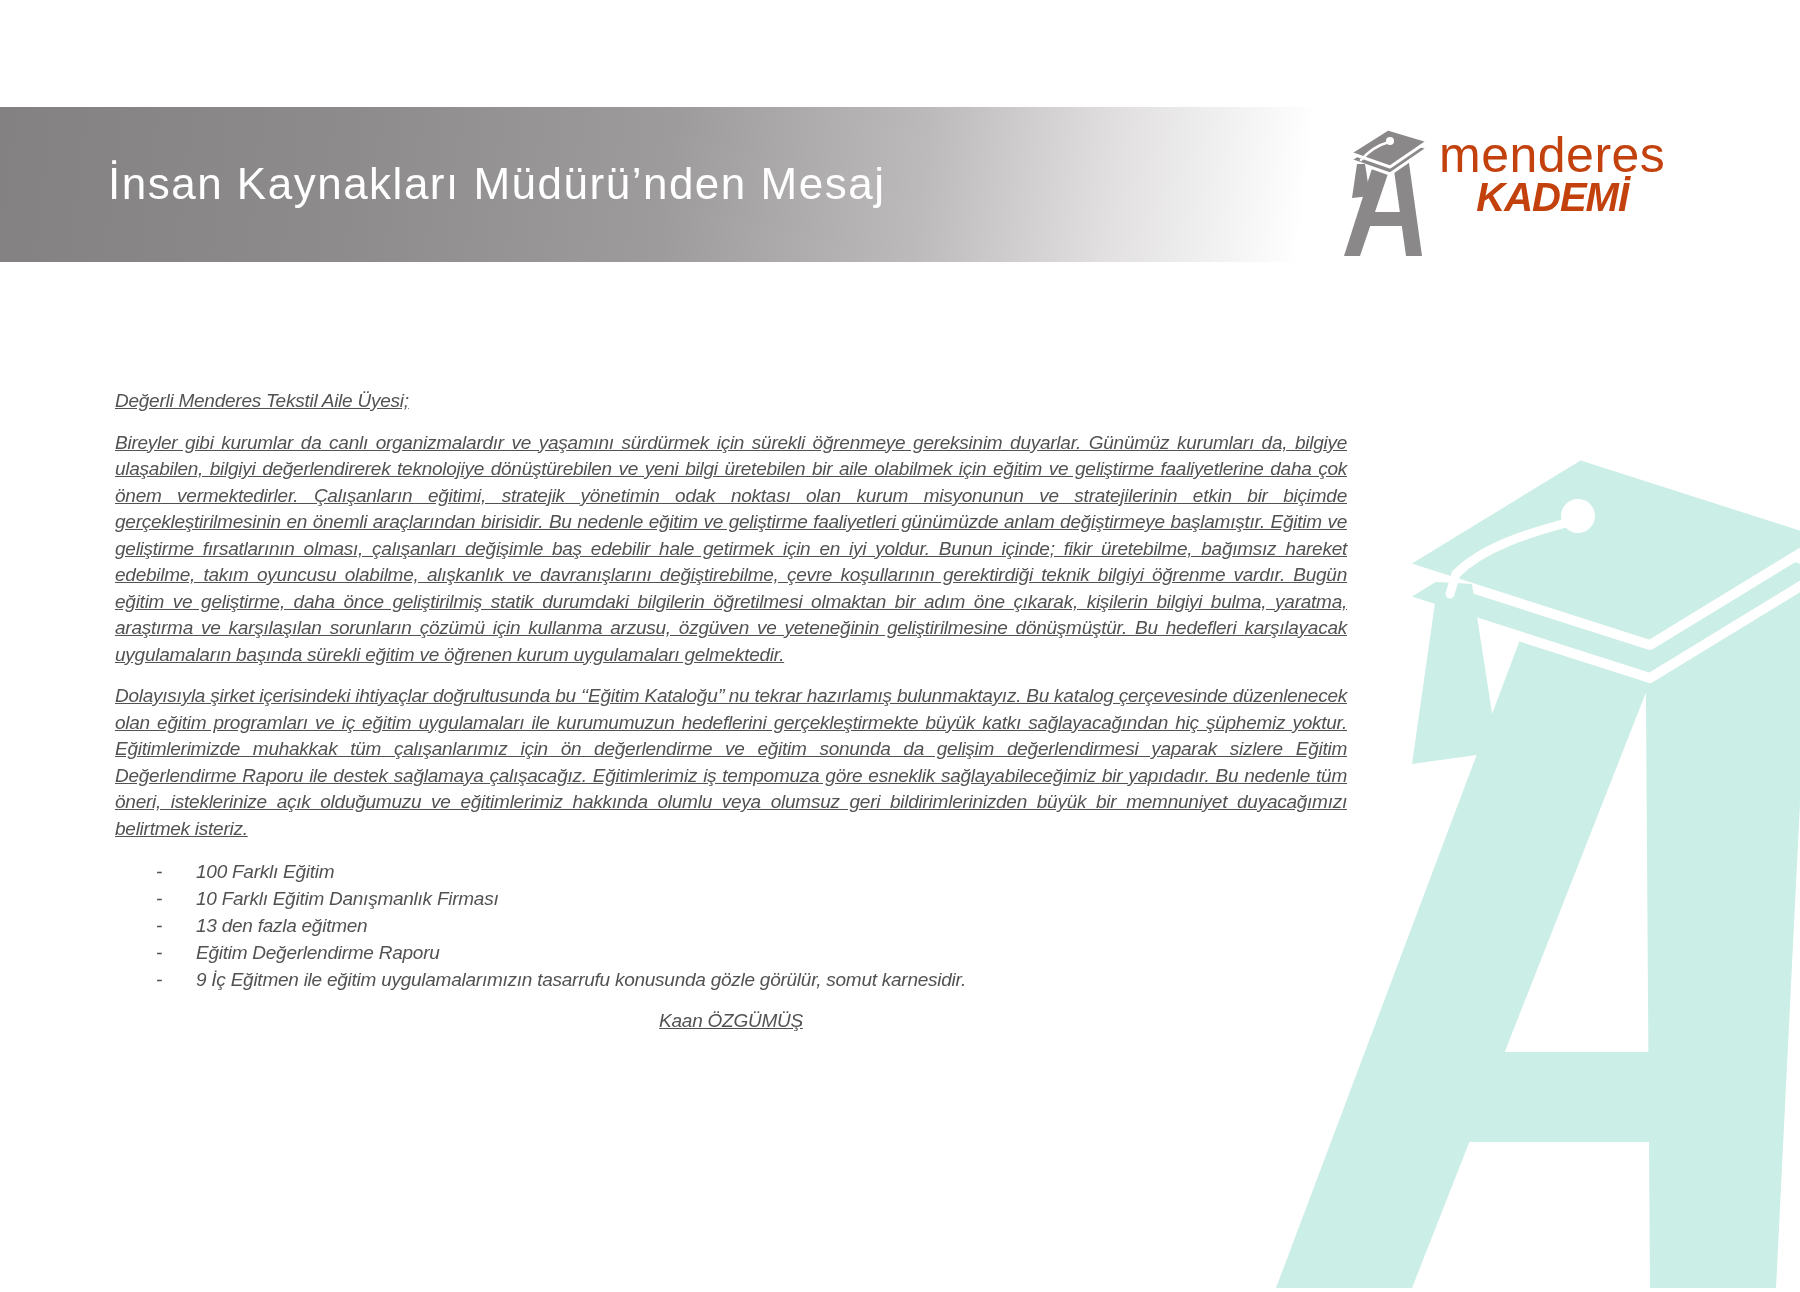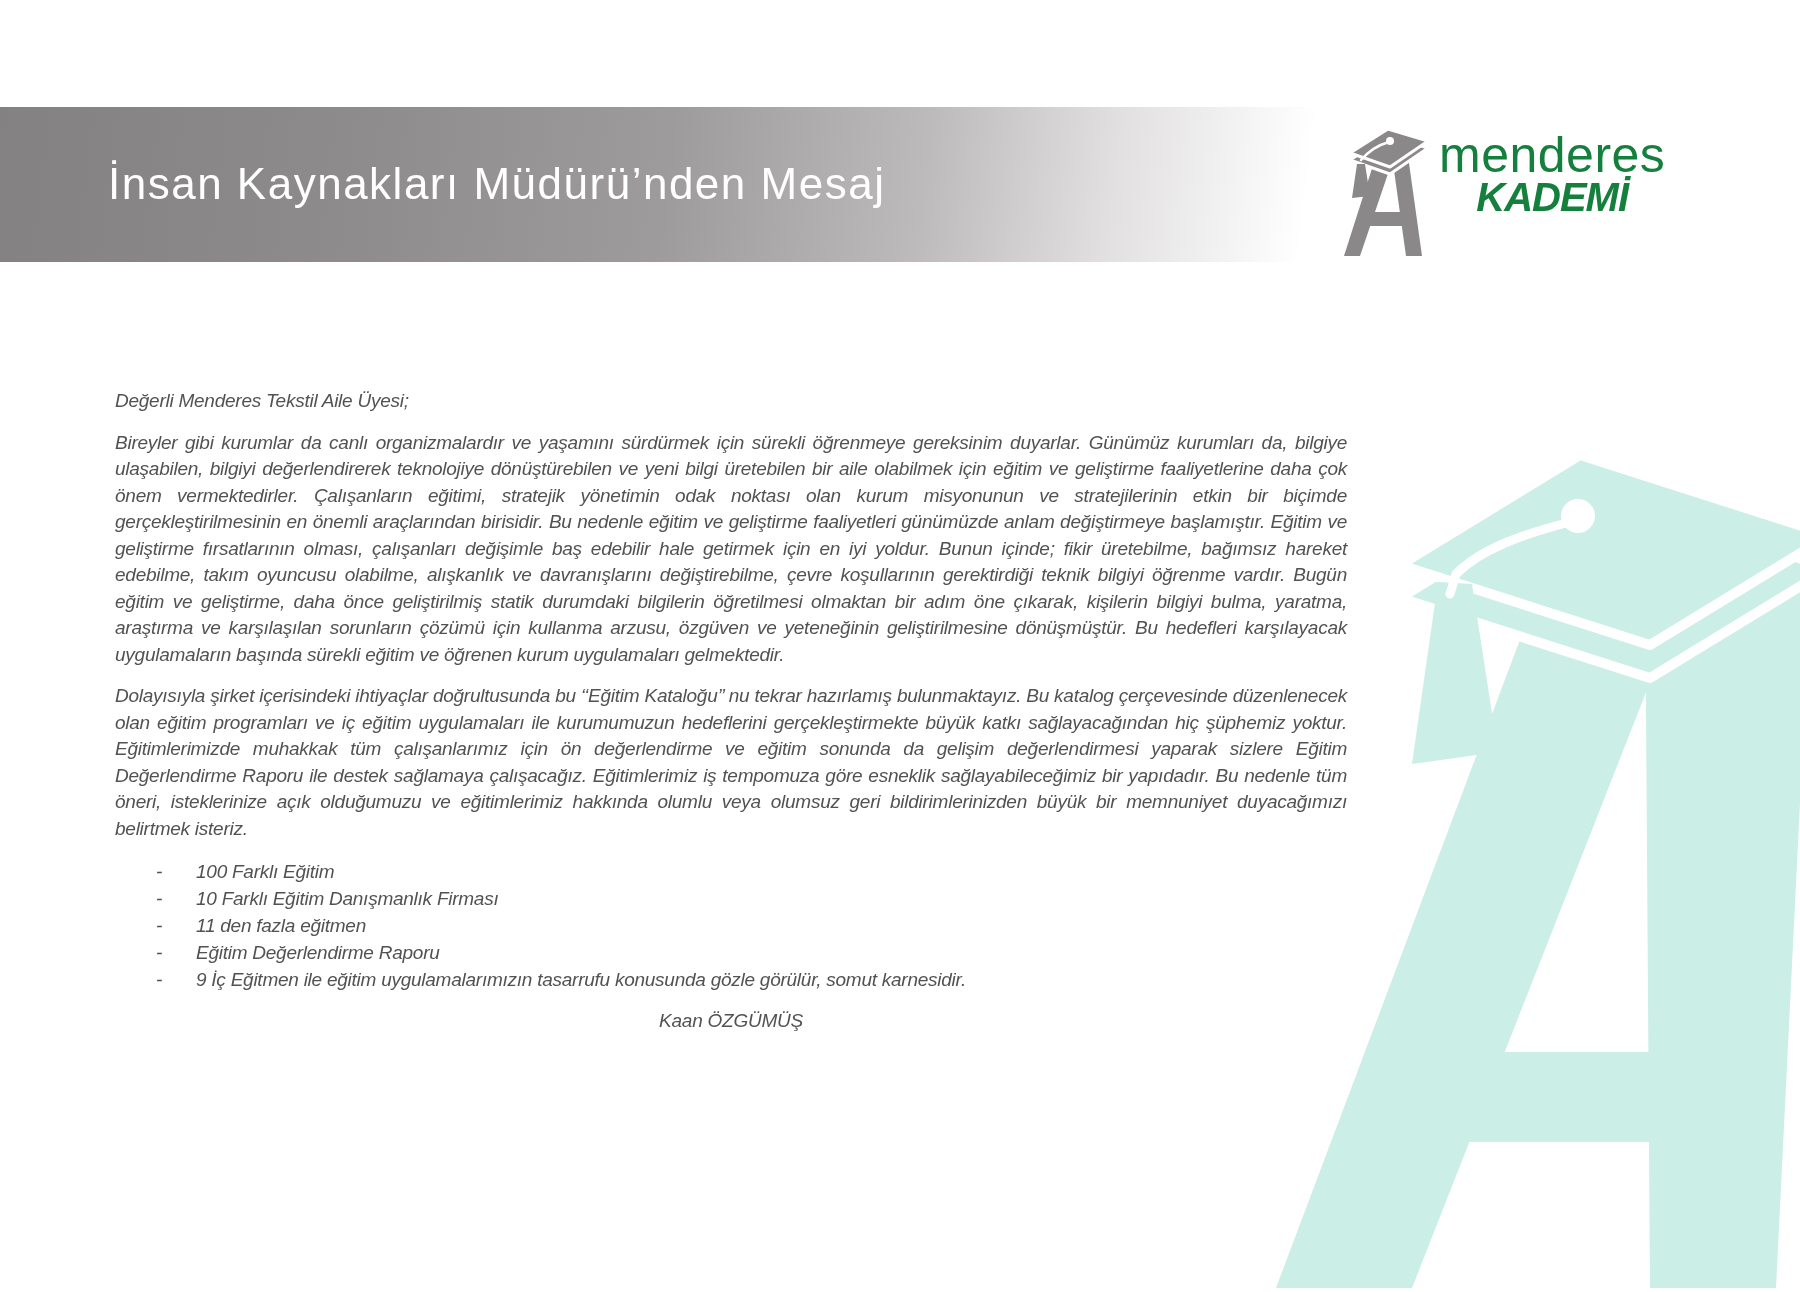--- a/index.html
+++ b/index.html
@@ -30,37 +30,37 @@
     font-size:44px; font-weight:400; letter-spacing:1.5px;
     color:#ffffff; white-space:nowrap;
   }
 
   
   .logo {
     position:absolute; left:1344px; top:112px; z-index:2;
     display:flex; align-items:flex-start;
   }
   .logo-mark { width:92px; height:140px; flex:none; margin-top:4px; }
-  .logo-text { margin-left:3px; color:#15803d; }
+  .logo-text { margin-left:3px; color:#c2410c; }
   .logo-menderes {
     font-size:50px; line-height:1; font-weight:400;
     letter-spacing:0.5px; margin-top:18px;
   }
   .logo-kademi {
     font-size:40px; line-height:0.95; font-weight:700; font-style:italic;
     letter-spacing:-1px; margin-top:-2px;text-align:center;
   }
 
   
   .content {
     position:absolute; left:115px; top:388px; width:1240px; z-index:1;
     color:#525252; font-style:italic;
     font-size:19px; line-height:26.5px; letter-spacing:-0.25px;
   }
-  .content p { margin:0 8px 15px 0; }
+  .content p { margin:0 8px 15px 0;text-decoration:underline; }
   .content .para { text-align:justify; }
   .bullets { margin:16px 0 15px 0; }
   .bullet-row { display:flex; line-height:27px; }
   .bullet-dash { flex:none; width:40px; text-align:left; padding-left:41px; box-sizing:content-box; }
   .sig-name { margin-top:1px;text-align:center; }
 </style>
 </head>
 <body>
 
 <svg class="watermark" viewBox="0 0 660 910" preserveAspectRatio="none" aria-hidden="true">
@@ -115,21 +115,21 @@
       <div class="bullet-row">
       <span class="bullet-dash">-</span>
       <span class="bullet-text">100 Farklı Eğitim</span>
     </div>
       <div class="bullet-row">
       <span class="bullet-dash">-</span>
       <span class="bullet-text">10 Farklı Eğitim Danışmanlık Firması</span>
     </div>
       <div class="bullet-row">
       <span class="bullet-dash">-</span>
-      <span class="bullet-text">11 den fazla eğitmen</span>
+      <span class="bullet-text">13 den fazla eğitmen</span>
     </div>
       <div class="bullet-row">
       <span class="bullet-dash">-</span>
       <span class="bullet-text">Eğitim Değerlendirme Raporu</span>
     </div>
       <div class="bullet-row">
       <span class="bullet-dash">-</span>
       <span class="bullet-text">9 İç Eğitmen ile eğitim uygulamalarımızın tasarrufu konusunda gözle görülür, somut karnesidir.</span>
     </div>
     </div>

